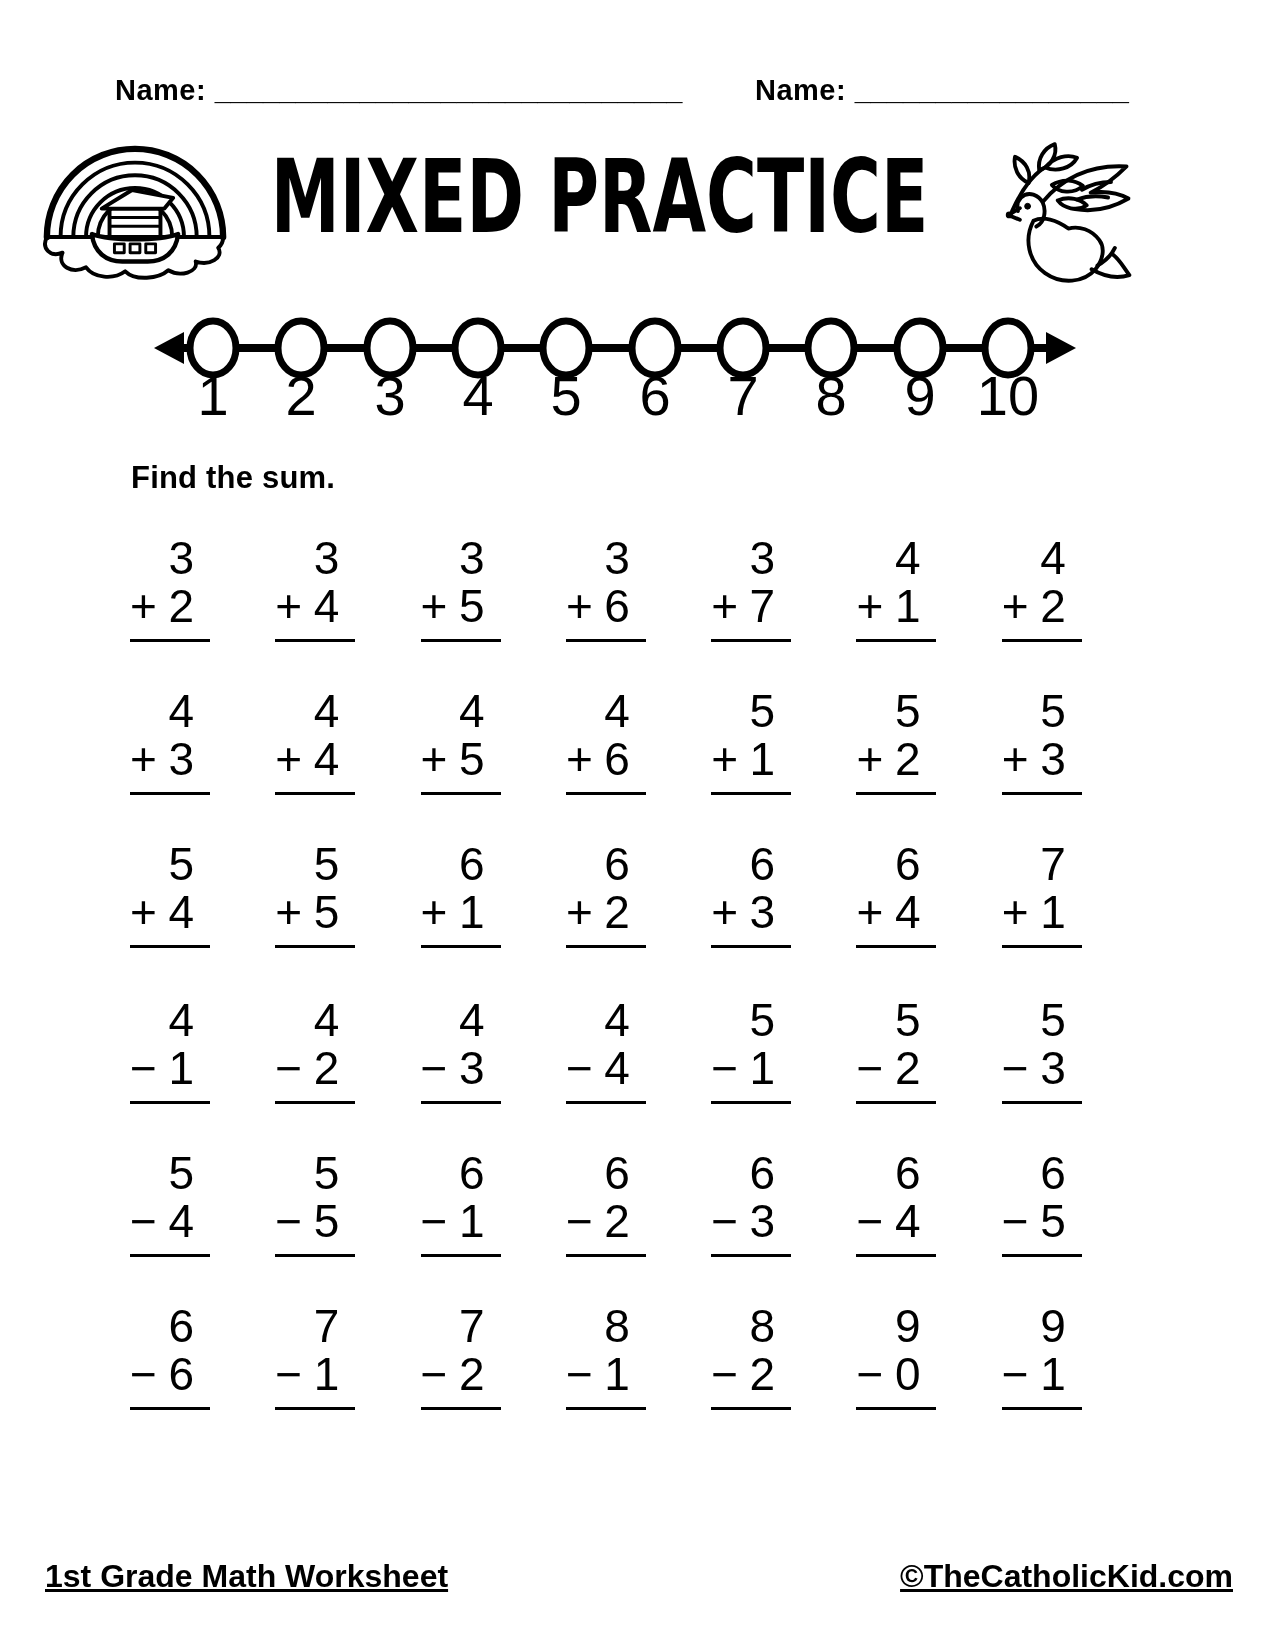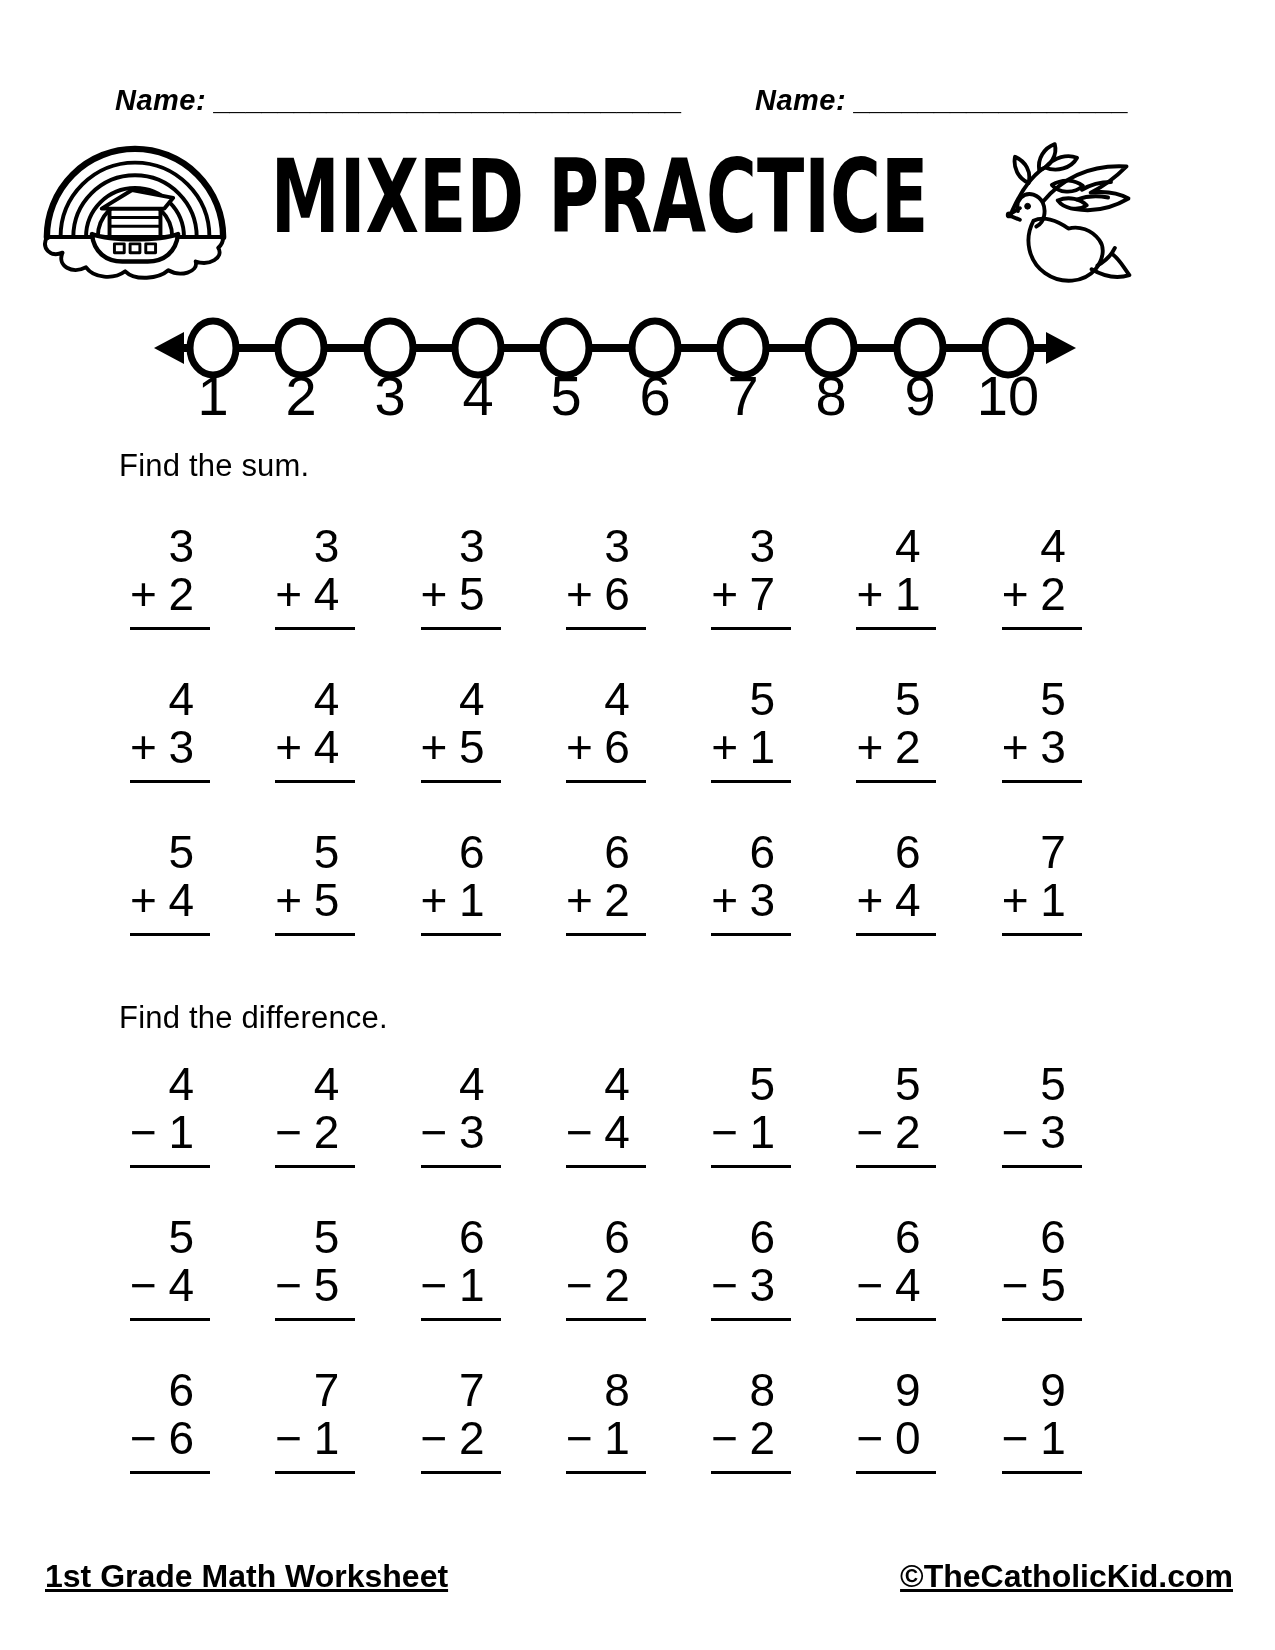--- a/index.html
+++ b/index.html
@@ -2,21 +2,21 @@
 <html><head>
 <meta charset="utf-8">
 <style>
   html,body { margin:0; padding:0; }
   body {
     width:1275px; height:1650px; position:relative;
     background:#ffffff; color:#000;
     font-family:"Liberation Sans", sans-serif;
     overflow:hidden;
   }
-  .field { position:absolute; top:84px; font-weight:bold; font-size:29px; white-space:nowrap; letter-spacing:0.5px;font-style:italic; }
+  .field { position:absolute; top:74px; font-weight:bold; font-size:29px; white-space:nowrap; letter-spacing:0.5px; }
   .field .blankline { font-weight:bold; letter-spacing:0; }
   #name-field { left:115px; }
   #date-field { left:755px; }
 
   .illustration { position:absolute; }
   #ark-illustration  { left:36px;  top:143px; }
   #dove-illustration { left:983px; top:140px; }
 
   .title-wrap {
     position:absolute; left:215px; top:148px; width:770px; height:108px;
@@ -31,21 +31,21 @@
   #number-line { position:absolute; left:150px; top:303px; }
   #number-line text {
     font-family:"Liberation Sans", sans-serif;
     font-size:56px; text-anchor:middle; fill:#000;
   }
 
   .section { position:absolute; left:115px; }
   #sum-section { top:444px; }
   #difference-section { top:996px; }
   .section-heading {
-    margin:4px; font-size:31px; font-weight:normal; letter-spacing:0.2px;
+    margin:16px; font-size:31px; font-weight:bold; letter-spacing:0.2px;
   }
   #sum-section .section-heading { margin-bottom:38px; }
   #difference-section .section-heading { margin-bottom:24px; }
 
   .problems {
     margin-left:15px;
     display:grid;
     grid-template-columns:repeat(7, 145.3px);
     row-gap:45px;
   }
@@ -311,21 +311,20 @@
     <div class="p-bottom">
       <span>+</span>
       <span>1</span>
     </div>
     <div class="answer-line"></div>
   </div>
       </div>
   </section>
 
   <section class="section" id="difference-section">
-    <h2 class="section-heading">Find the difference.</h2>
     <div class="problems">
         <div class="problem">
     <div class="p-top">4</div>
     <div class="p-bottom">
       <span>−</span>
       <span>1</span>
     </div>
     <div class="answer-line"></div>
   </div>
         <div class="problem">

